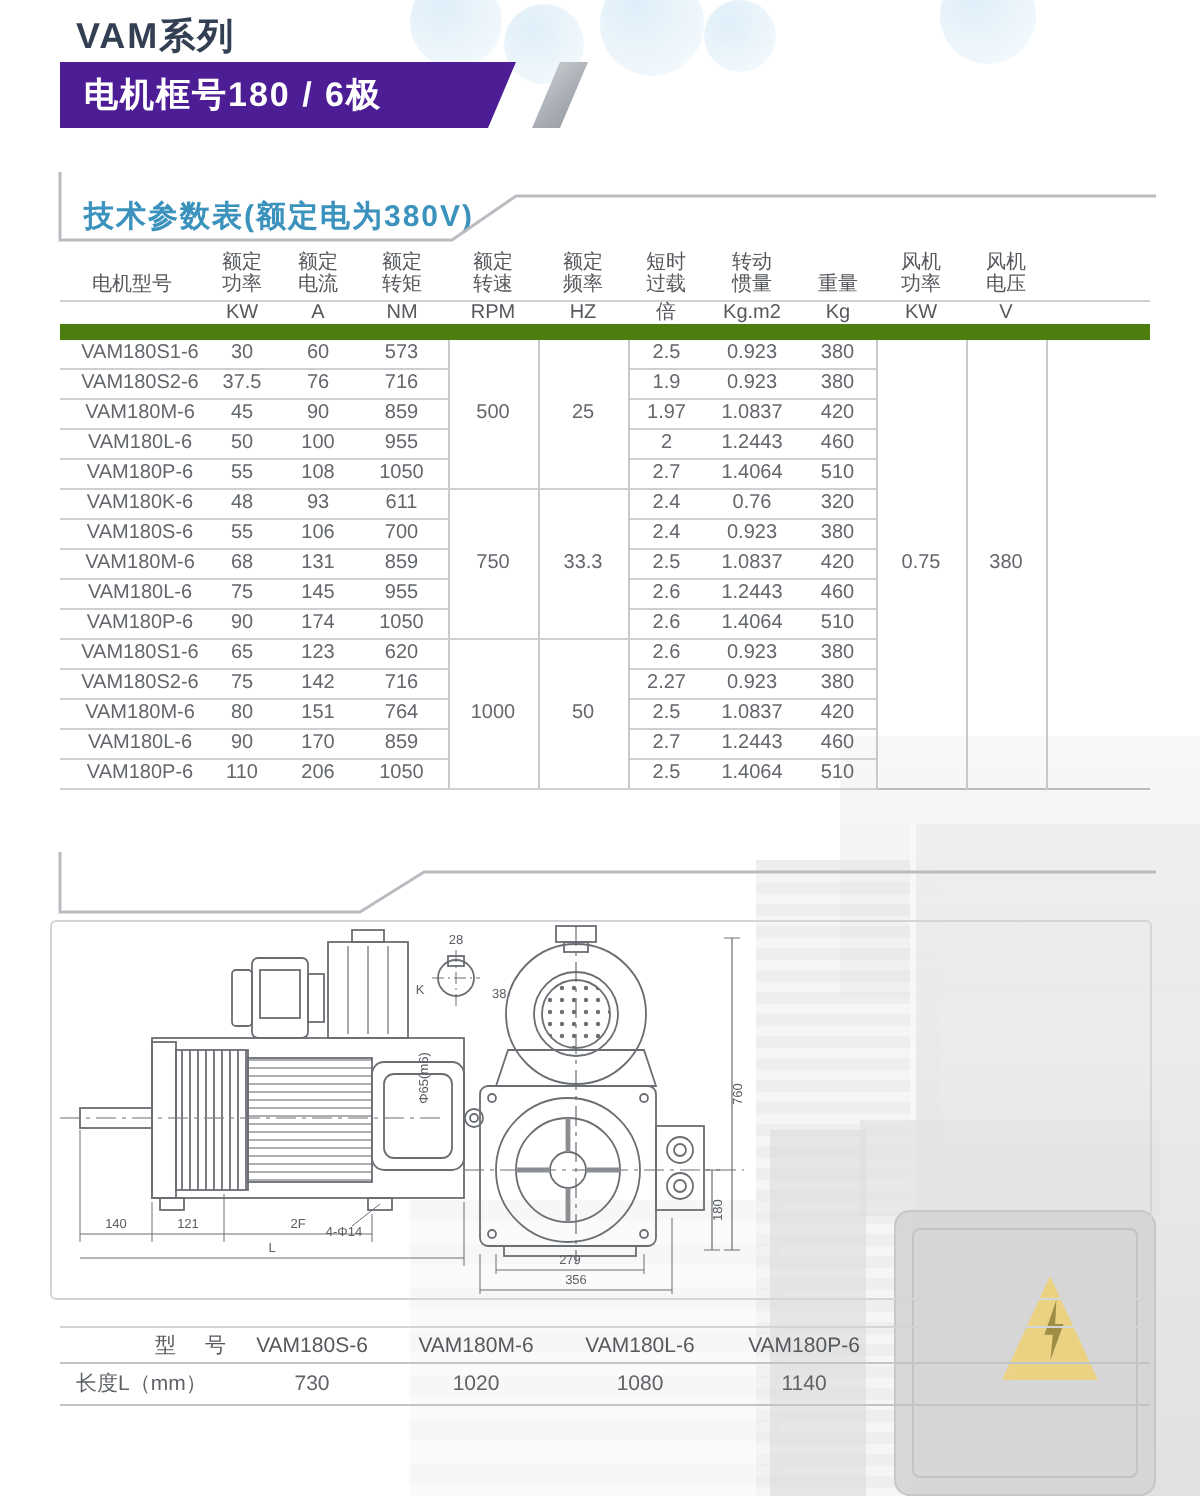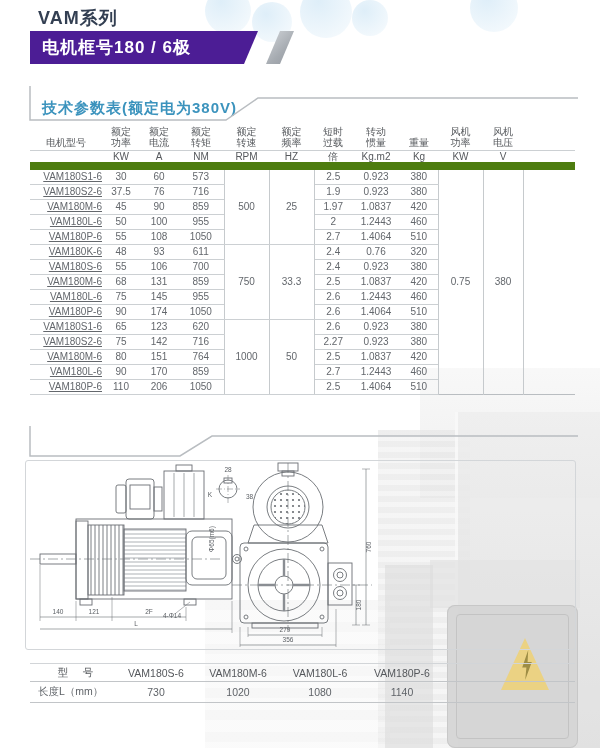--- a/index.html
+++ b/index.html
@@ -33,36 +33,36 @@
   
   .sec-line { position:absolute; z-index:1; }
   .sec-title { position:absolute; font-size:15px; font-weight:600; color:#3b93bd; letter-spacing:1px; }
 
   
   table { border-collapse:collapse; table-layout:fixed; }
   #spec-table { position:absolute; left:30px; top:120px; width:545px; font-size:10px; color:#63676c; }
   #spec-table th { font-weight:normal; color:#55585c; text-align:center; vertical-align:bottom; white-space:pre-line; line-height:11px; padding-bottom:2px; }
   #spec-table tr.units th { border-top:1px solid #ccd0d3; border-bottom:8px solid #4d7c0f; height:15px; vertical-align:middle; padding:0; }
   #spec-table td { height:14px; line-height:14px; text-align:center; border-bottom:1px solid #ccd0d3; padding:0; }
-  #spec-table td.model { text-align:right; padding-left:8px;text-decoration:underline; }
+  #spec-table td.model { text-align:center; padding-left:8px; }
   #spec-table td.vcell { border-left:1px solid #c6cacd; border-right:1px solid #c6cacd; }
   #spec-table td.fan  { border-left:1px solid #c6cacd; border-bottom:none; }
   #spec-table td.trail{ border-left:1px solid #c6cacd; border-bottom:none; border-right:none; }
   #spec-table { border-bottom:1px solid #b9bdc1; }
   #spec-table tr.labels th { height:30px;margin-top:28px; }
 
   
   .draw-box { position:absolute; left:25px; top:460px; width:551px; height:190px; border:1px solid #d3d6d9; border-radius:3px; }
   .draw-box svg { display:block; }
   .dim-text { font-size:6.5px; fill:#5c6065; }
 
   
   #dim-table { position:absolute; left:30px; top:663px; width:545px; font-size:10.5px; color:#5f6368; border-top:1px solid #d2d5d8; }
   #dim-table th { font-weight:normal; color:#55585c; height:18px; text-align:center; border-bottom:1px solid #c2c5c8; }
-  #dim-table th.rowlabel { text-align:center; padding-left:8px; letter-spacing:2px; }
+  #dim-table th.rowlabel { text-align:right; padding-left:8px; letter-spacing:2px; }
   #dim-table td { height:21px; text-align:center; border-bottom:1px solid #c2c5c8; }
   #dim-table td.rowlabel { text-align:left; padding-left:8px; }
   #dim-table th.filler, #dim-table td.filler { border-bottom:1px solid #c2c5c8; }
 </style>
 </head>
 <body>
 
 <div class="page">
 
   <div class="bubble" style="left:205px;top:-12px;width:46px;height:46px;"></div>

